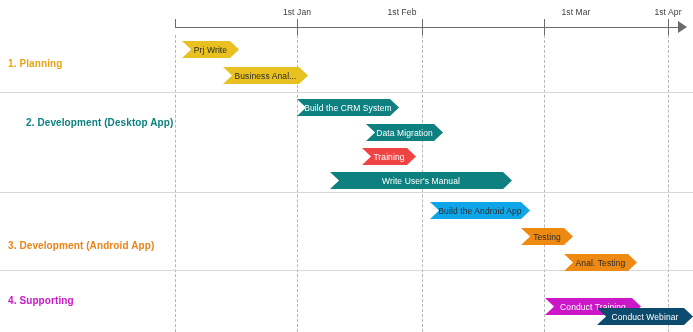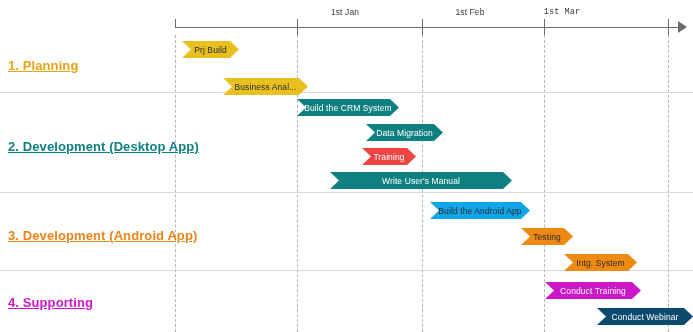--- a/index.html
+++ b/index.html
@@ -52,21 +52,20 @@
     background: #6b6b6b;
   }
   .axis-tick-label {
     position: absolute;
     top: 7px;
     font-size: 8.5px;
     color: #3b3b3b;
     white-space: nowrap;
     transform: translateX(-50%);
     letter-spacing: 0.1px;
-    margin-left: 48px;
   }
 
   
   .gridline {
     position: absolute;
     top: 35px;
     bottom: 0;
     width: 0;
     border-left: 1px dashed #b6b6b6;
   }
@@ -77,25 +76,24 @@
     left: 0;
     width: 693px;
     height: 1px;
     background: #d8d8d8;
   }
 
   
   .row-label {
     position: absolute;
     left: 8px;
-    font-size: 13px;
+    font-size: 10px;
     font-weight: bold;
     white-space: nowrap;
     letter-spacing: 0.1px;
-    text-decoration: underline;
   }
 
   
   .bar {
     position: absolute;
     height: 17px;
     display: flex;
     align-items: center;
     justify-content: center;
     color: #ffffff;
@@ -130,41 +128,41 @@
       <div class="row-sep" style="top: 270px;"></div>
     </div>
 
   <div class="axis-line"></div>
   <div class="axis-arrow"></div>
   <div id="axis-layer">
       <div class="axis-cap" style="left: 175px;"></div>
       <div class="axis-tick" style="left: 297px;"></div>
       <div class="axis-tick-label" style="left: 297px;">1st Jan</div>
       <div class="axis-tick" style="left: 422px;"></div>
-      <div class="axis-tick-label" style="left: 422px;">1st Feb</div>
+      <div class="axis-tick-label" style="left: 402px;">1st Feb</div>
       <div class="axis-tick" style="left: 544px;"></div>
-      <div class="axis-tick-label" style="left: 514px; font-family: Liberation Mono, monospace;">1st Mar</div>
+      <div class="axis-tick-label" style="left: 576px;">1st Mar</div>
       <div class="axis-tick" style="left: 668px;"></div>
       <div class="axis-tick-label" style="left: 668px;">1st Apr</div>
     </div>
 
   <div id="row-labels-layer">
       <div class="row-label" style="top: 58px; color: rgb(232, 163, 23);">1. Planning</div>
-      <div class="row-label" style="top: 139px; color: rgb(14, 128, 128);">2. Development (Desktop App)</div>
-      <div class="row-label" style="top: 228px; color: rgb(232, 132, 26);">3. Development (Android App)</div>
+      <div class="row-label" style="top: 117px; color: rgb(14, 128, 128); margin-left: 18px;">2. Development (Desktop App)</div>
+      <div class="row-label" style="top: 240px; color: rgb(232, 132, 26);">3. Development (Android App)</div>
       <div class="row-label" style="top: 295px; color: rgb(204, 23, 200);">4. Supporting</div>
     </div>
 
   <div id="bars-layer">
-      <div class="bar dark-text" title="Prj Plan" style="left: 182px; width: 57px; top: 41px; background: rgb(232, 192, 31);">Prj Build</div>
-      <div class="bar dark-text" title="Business Anal..." style="left: 223px; width: 85px; top: 67px; background: rgb(232, 192, 31); margin-top: 11px;">Business Anal...</div>
+      <div class="bar dark-text" title="Prj Plan" style="left: 182px; width: 57px; top: 41px; background: rgb(232, 192, 31);">Prj Write</div>
+      <div class="bar dark-text" title="Business Anal..." style="left: 223px; width: 85px; top: 67px; background: rgb(232, 192, 31);">Business Anal...</div>
       <div class="bar" title="Build the CRM System" style="left: 297px; width: 102px; top: 99px; background: rgb(14, 128, 128); text-align: center;">Build the CRM System</div>
       <div class="bar" title="Data Migration" style="left: 366px; width: 77px; top: 124px; background: rgb(14, 128, 128);">Data Migration</div>
       <div class="bar" title="Training" style="left: 362px; width: 54px; top: 148px; background: #ef4444;">Training</div>
       <div class="bar" title="Write User's Manual" style="left: 330px; width: 182px; top: 172px; background: rgb(14, 128, 128);">Write User's Manual</div>
       <div class="bar dark-text" title="Build the Android App" style="left: 430px; width: 100px; top: 202px; background: #0ea5e9;">Build the Android App</div>
       <div class="bar dark-text" title="Testing" style="left: 521px; width: 52px; top: 228px; background: rgb(238, 138, 17);">Testing</div>
-      <div class="bar dark-text" title="Intg. Testing" style="left: 564px; width: 73px; top: 254px; background: rgb(238, 138, 17);">Intg. System</div>
-      <div class="bar" title="Conduct Training" style="left: 545px; width: 96px; top: 282px; background: rgb(204, 23, 200);">Conduct Training</div>
+      <div class="bar dark-text" title="Intg. Testing" style="left: 564px; width: 73px; top: 254px; background: rgb(238, 138, 17);">Anal. Testing</div>
+      <div class="bar" title="Conduct Training" style="left: 545px; width: 96px; top: 298px; background: rgb(204, 23, 200);">Conduct Training</div>
       <div class="bar" title="Conduct Webinar" style="left: 597px; width: 96px; top: 308px; background: #0c4a6e;">Conduct Webinar</div>
     </div>
 
 </div>
 
 </body></html>

